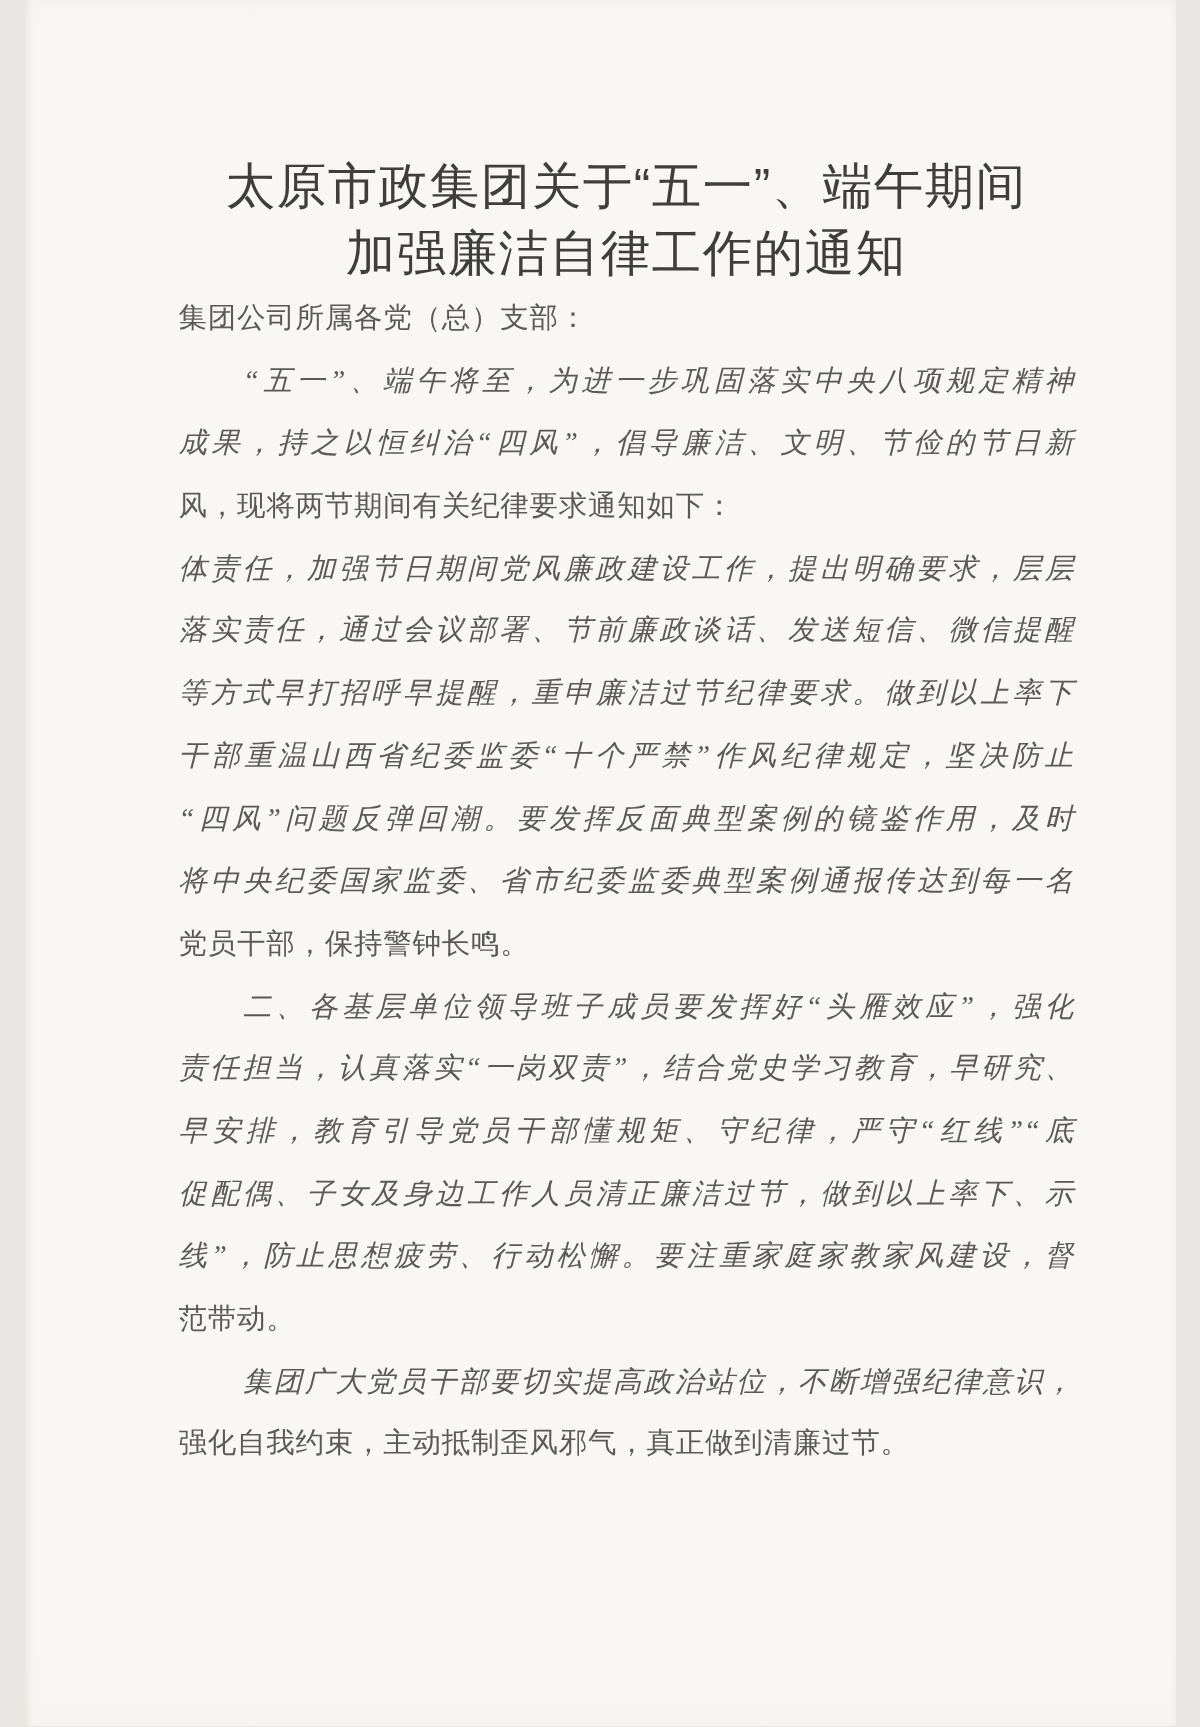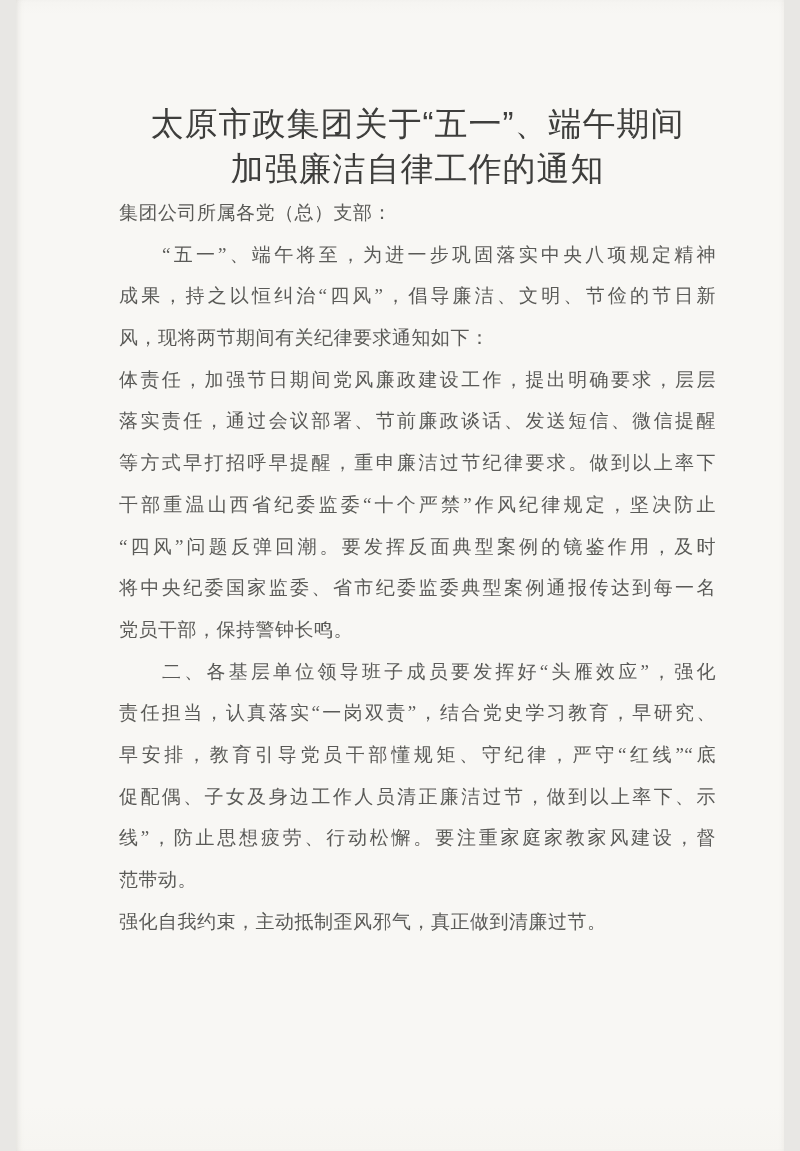--- a/index.html
+++ b/index.html
@@ -47,20 +47,21 @@
     height: 41.7px;
     line-height: 41.7px;
     text-align: left;
     white-space: nowrap;
   }
   .line.just {
     white-space: normal;
     text-align: justify;
     text-align-last: justify;
     text-justify: inter-character;
+    font-style: italic;
   }
   .line.indent { padding-left: 43px; }
 </style>
 </head>
 <body>
 
 <div class="page">
   <div class="doc-title">
     <div class="title-line">太原市政集团关于“五一”、端午期间</div>
     <div class="title-line">加强廉洁自律工作的通知</div>
@@ -77,15 +78,16 @@
       <div class="line just">干部重温山西省纪委监委“十个严禁”作风纪律规定，坚决防止</div>
       <div class="line just">“四风”问题反弹回潮。要发挥反面典型案例的镜鉴作用，及时</div>
       <div class="line just">将中央纪委国家监委、省市纪委监委典型案例通报传达到每一名</div>
       <div class="line">党员干部，保持警钟长鸣。</div>
       <div class="line just indent">二、各基层单位领导班子成员要发挥好“头雁效应”，强化</div>
       <div class="line just">责任担当，认真落实“一岗双责”，结合党史学习教育，早研究、</div>
       <div class="line just">早安排，教育引导党员干部懂规矩、守纪律，严守“红线”“底</div>
       <div class="line just">促配偶、子女及身边工作人员清正廉洁过节，做到以上率下、示</div>
       <div class="line just">线”，防止思想疲劳、行动松懈。要注重家庭家教家风建设，督</div>
       <div class="line">范带动。</div>
+      <div class="line just indent">集团广大党员干部要切实提高政治站位，不断增强纪律意识，</div>
       <div class="line">强化自我约束，主动抵制歪风邪气，真正做到清廉过节。</div>
     </div>
 </div>
 
 </body></html>

